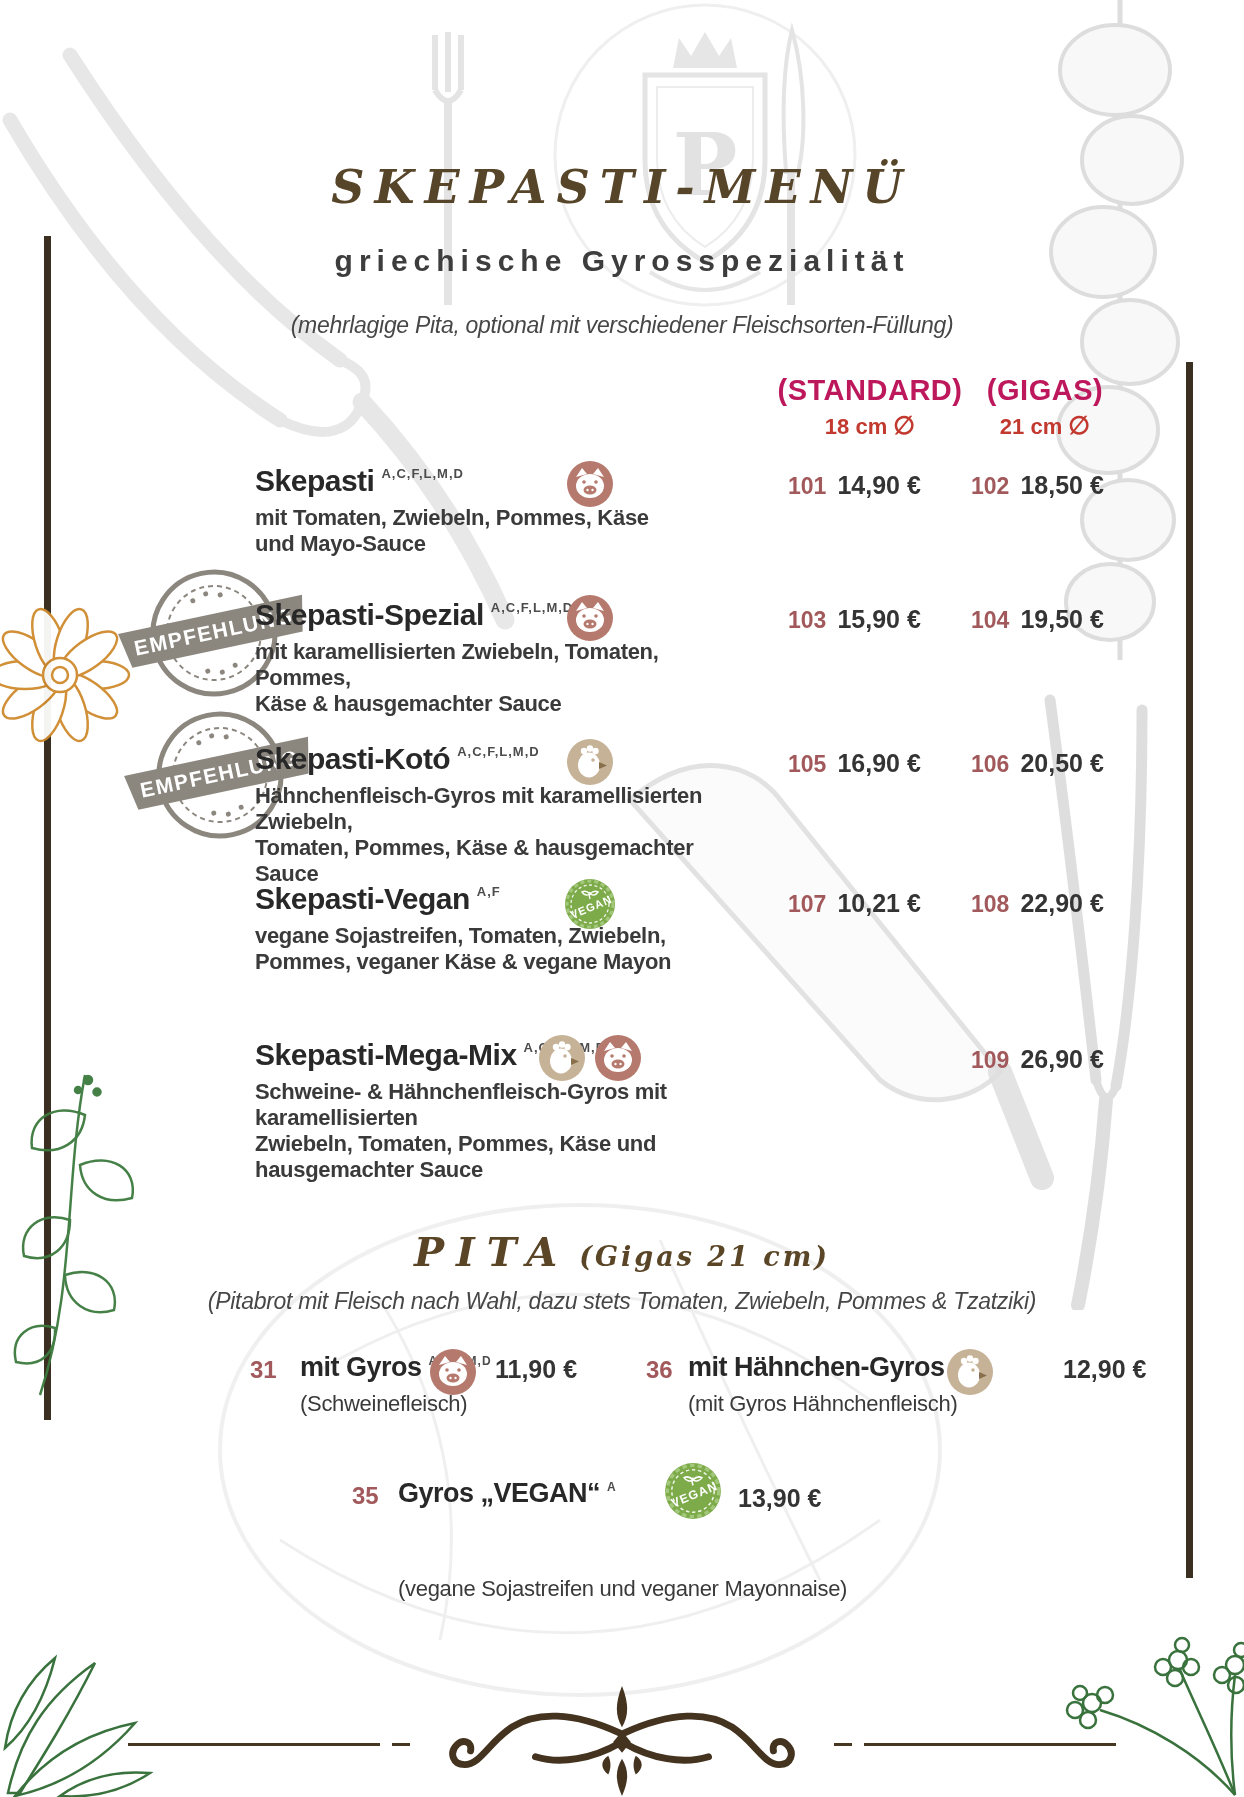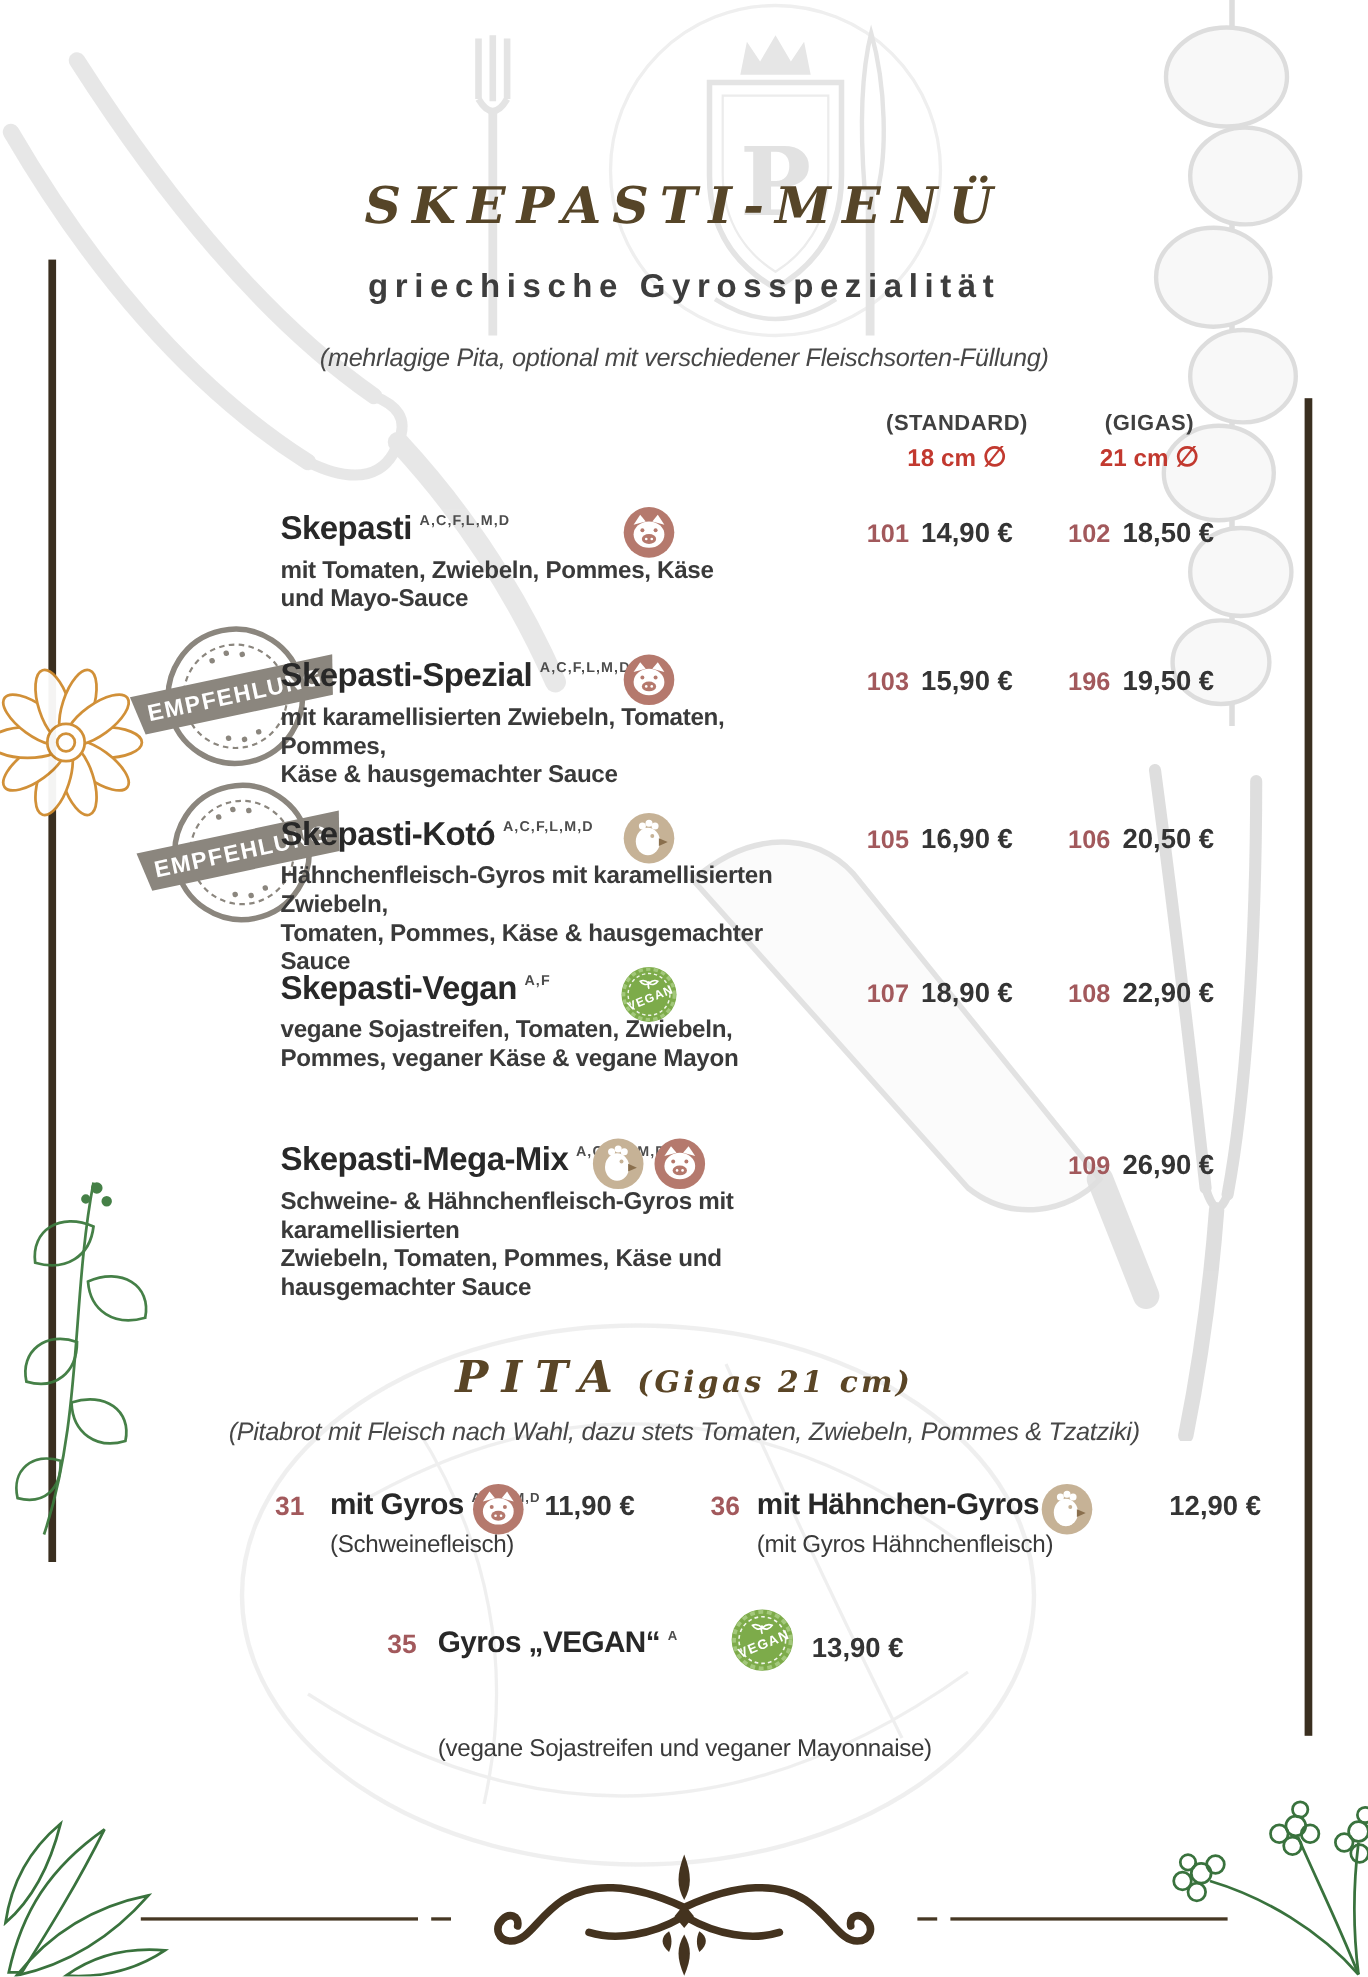--- a/index.html
+++ b/index.html
@@ -14,21 +14,21 @@
   .page-title{left:0;right:0;top:160px;text-align:center;
     font-family:"DejaVu Serif",serif;font-style:italic;font-weight:700;
     font-size:46px;letter-spacing:10px;color:#564528;}
   .page-subtitle{left:0;right:0;top:244px;text-align:center;
     font-size:30px;font-weight:700;letter-spacing:6px;color:#3d3d3d;}
   .page-note{left:0;right:0;top:312px;text-align:center;
     font-size:23px;font-style:italic;font-weight:500;color:#474747;letter-spacing:-0.3px;}
 
   
   .colhead{position:absolute;width:200px;text-align:center;z-index:4;}
-  .colhead .lbl{font-size:20px;font-weight:700;color:#404040;letter-spacing:0.5px;}
+  .colhead .lbl{font-size:29px;font-weight:700;color:#be185d;letter-spacing:0.5px;}
   .colhead .sz{margin-top:4px;font-size:22px;font-weight:700;color:#c2392f;}
   .colhead .sz .dia{font-size:25px;font-weight:900;}
 
   
   .menu-row{position:absolute;left:255px;width:950px;z-index:4;}
   .item-name{font-size:30px;font-weight:700;color:#282828;letter-spacing:-0.5px;}
   .allergens{font-size:13px;font-weight:700;color:#4c4c4c;letter-spacing:1px;
     position:relative;top:-13px;margin-left:7px;}
   .item-desc{margin-top:7px;font-size:22px;font-weight:600;color:#3a3a3a;
     line-height:26px;letter-spacing:-0.3px;max-width:480px;}
@@ -269,21 +269,21 @@
           <path d="M38 17 L32 8 L27 14 Z" fill="#fff"></path>
         <ellipse cx="24" cy="26" rx="14" ry="12" fill="#fff"></ellipse>
         <circle cx="18" cy="22" r="1.8" fill="#b5796d"></circle>
           <circle cx="30" cy="22" r="1.8" fill="#b5796d"></circle>
         <ellipse cx="24" cy="30" rx="6.5" ry="4.5" fill="#b5796d"></ellipse>
         <circle cx="21.5" cy="30" r="1.2" fill="#fff"></circle>
           <circle cx="26.5" cy="30" r="1.2" fill="#fff"></circle>
       </svg>
     </div>
     <div class="price std"><span class="no">103</span><span class="amt">15,90 €</span></div>
-    <div class="price gig"><span class="no">196</span><span class="amt">19,50 €</span></div>
+    <div class="price gig"><span class="no">104</span><span class="amt">19,50 €</span></div>
   </div>
 
   <div class="menu-row" style="top:742px;">
     <div><span class="item-name">Skepasti-Kotó</span><span class="allergens">A,C,F,L,M,D</span></div>
     <div class="item-desc"><span>Hähnchenfleisch-Gyros mit karamellisierten Zwiebeln,</span><br><span>Tomaten, Pommes, Käse &amp; hausgemachter Sauce</span></div>
     <div class="icon-slot">
       <svg width="48" height="48" viewBox="0 0 48 48">
         <circle cx="24" cy="24" r="23" fill="#c6b296"></circle>
         <circle cx="18" cy="13" r="3.2" fill="#fff"></circle>
           <circle cx="24" cy="10.5" r="3.2" fill="#fff"></circle>
@@ -302,21 +302,21 @@
     <div class="item-desc"><span>vegane Sojastreifen, Tomaten, Zwiebeln,</span><br><span>Pommes, veganer Käse &amp; vegane Mayon</span></div>
     <div class="icon-slot">
       <svg width="52" height="52" viewBox="0 0 52 52">
         <circle cx="26" cy="26" r="25" fill="#7dab4a"></circle>
         <circle cx="26" cy="26" r="23" fill="none" stroke="#a3c87b" stroke-width="3" stroke-dasharray="4 3"></circle>
         <circle cx="26" cy="26" r="19" fill="none" stroke="#fff" stroke-width="1.3" stroke-dasharray="3 2.5" opacity="0.9"></circle>
         <path d="M26 14 c-1 3 -1 5 0 7 M26 16 c-3 -3 -6 -3 -8 -2 c2 3 5 4 8 2 M26 16 c3 -3 6 -3 8 -2 c-2 3 -5 4 -8 2" stroke="#fff" stroke-width="1.4" fill="none"></path>
         <text x="26" y="33" transform="rotate(-22 26 26)" text-anchor="middle" font-size="11" font-weight="bold" letter-spacing="1" fill="#fff">VEGAN</text>
       </svg>
     </div>
-    <div class="price std"><span class="no">107</span><span class="amt">18,90 €</span></div>
+    <div class="price std"><span class="no">107</span><span class="amt">10,21 €</span></div>
     <div class="price gig"><span class="no">108</span><span class="amt">22,90 €</span></div>
   </div>
 
   <div class="menu-row" style="top:1038px;">
     <div><span class="item-name">Skepasti-Mega-Mix</span><span class="allergens">A,C,F,L,M,D</span></div>
     <div class="item-desc" style="max-width:560px;"><span>Schweine- &amp; Hähnchenfleisch-Gyros mit karamellisierten</span><br><span>Zwiebeln, Tomaten, Pommes, Käse und hausgemachter Sauce</span></div>
     <div class="icon-slot">
       <svg width="48" height="48" viewBox="0 0 48 48">
         <circle cx="24" cy="24" r="23" fill="#c6b296"></circle>
         <circle cx="18" cy="13" r="3.2" fill="#fff"></circle>

